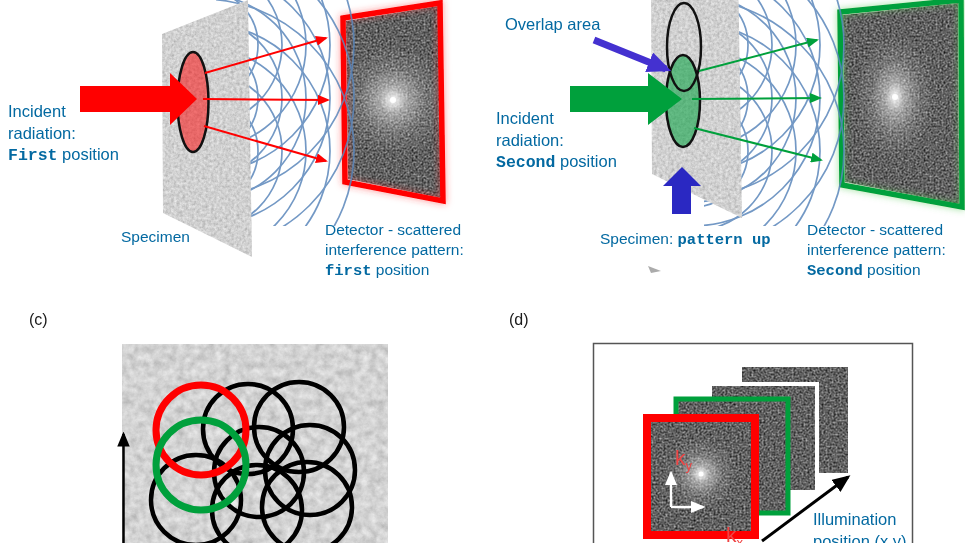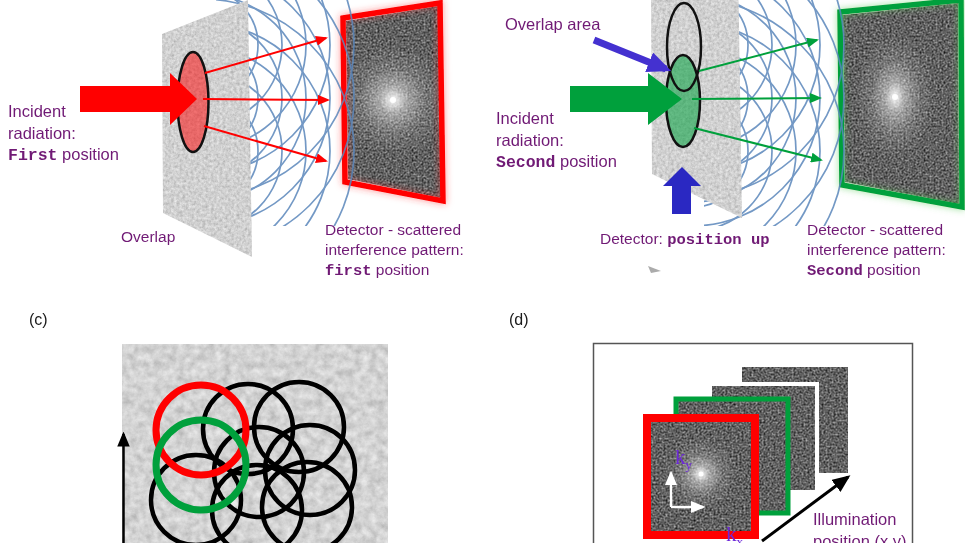--- a/index.html
+++ b/index.html
@@ -1,22 +1,22 @@
 <!DOCTYPE html>
 <html><head>
 <meta charset="utf-8">
 <style>
   html,body{margin:0;padding:0;background:#fff;}
   .fig{position:relative;width:965px;height:543px;background:#fff;overflow:hidden;
        font-family:"Liberation Sans",sans-serif;color:#262626;}
   .gfx{position:absolute;left:0;top:0;}
-  .lbl{position:absolute;font-size:15.5px;line-height:20px;white-space:nowrap;color:#701a75;}
+  .lbl{position:absolute;font-size:15.5px;line-height:20px;white-space:nowrap;color:#0369a1;}
   .lbl.md{font-size:16.5px;line-height:21.5px;}
   .tag{position:absolute;font-size:16px;color:#1a1a1a;}
-  .klabel{position:absolute;color:#6d28d9;font-size:21px;line-height:21px;font-family:Liberation Serif, serif;}
+  .klabel{position:absolute;color:#ef4444;font-size:21px;line-height:21px;}
   .klabel sub{font-size:13px;}
   b{font-weight:700;font-family:Liberation Mono, monospace;}
 </style>
 </head>
 <body>
 
 <div class="fig">
 
 <svg class="gfx" width="965" height="543" viewBox="0 0 965 543">
   <defs>
@@ -207,41 +207,41 @@
   <line x1="762" y1="541" x2="848" y2="477" stroke="#000" stroke-width="3" marker-end="url(#mBlack)"></line>
 </svg>
 
 <div class="lbl md" style="left:8px;top:101px">
   <span>Incident</span><br>
   <span>radiation:</span><br>
   <b>First</b><span> position</span>
 </div>
 
 <div class="lbl" style="left:121px;top:227px">
-  <span>Overlap</span>
+  <span>Specimen</span>
 </div>
 
 <div class="lbl" style="left:325px;top:220px">
   <span>Detector - scattered</span><br>
   <span>interference pattern:</span><br>
   <b>first</b><span> position</span>
 </div>
 
 <div class="lbl md" style="left:505px;top:14px">
   <span>Overlap area</span>
 </div>
 
 <div class="lbl md" style="left:496px;top:108px">
   <span>Incident</span><br>
   <span>radiation:</span><br>
   <b>Second</b><span> position</span>
 </div>
 
 <div class="lbl" style="left:600px;top:229px">
-  <span>Detector: </span><b>position up</b>
+  <span>Specimen: </span><b>pattern up</b>
 </div>
 
 <div class="lbl" style="left:807px;top:220px">
   <span>Detector - scattered</span><br>
   <span>interference pattern:</span><br>
   <b>Second</b><span> position</span>
 </div>
 
 <div class="tag" style="left:29px;top:311px">
   <span>(c)</span>

